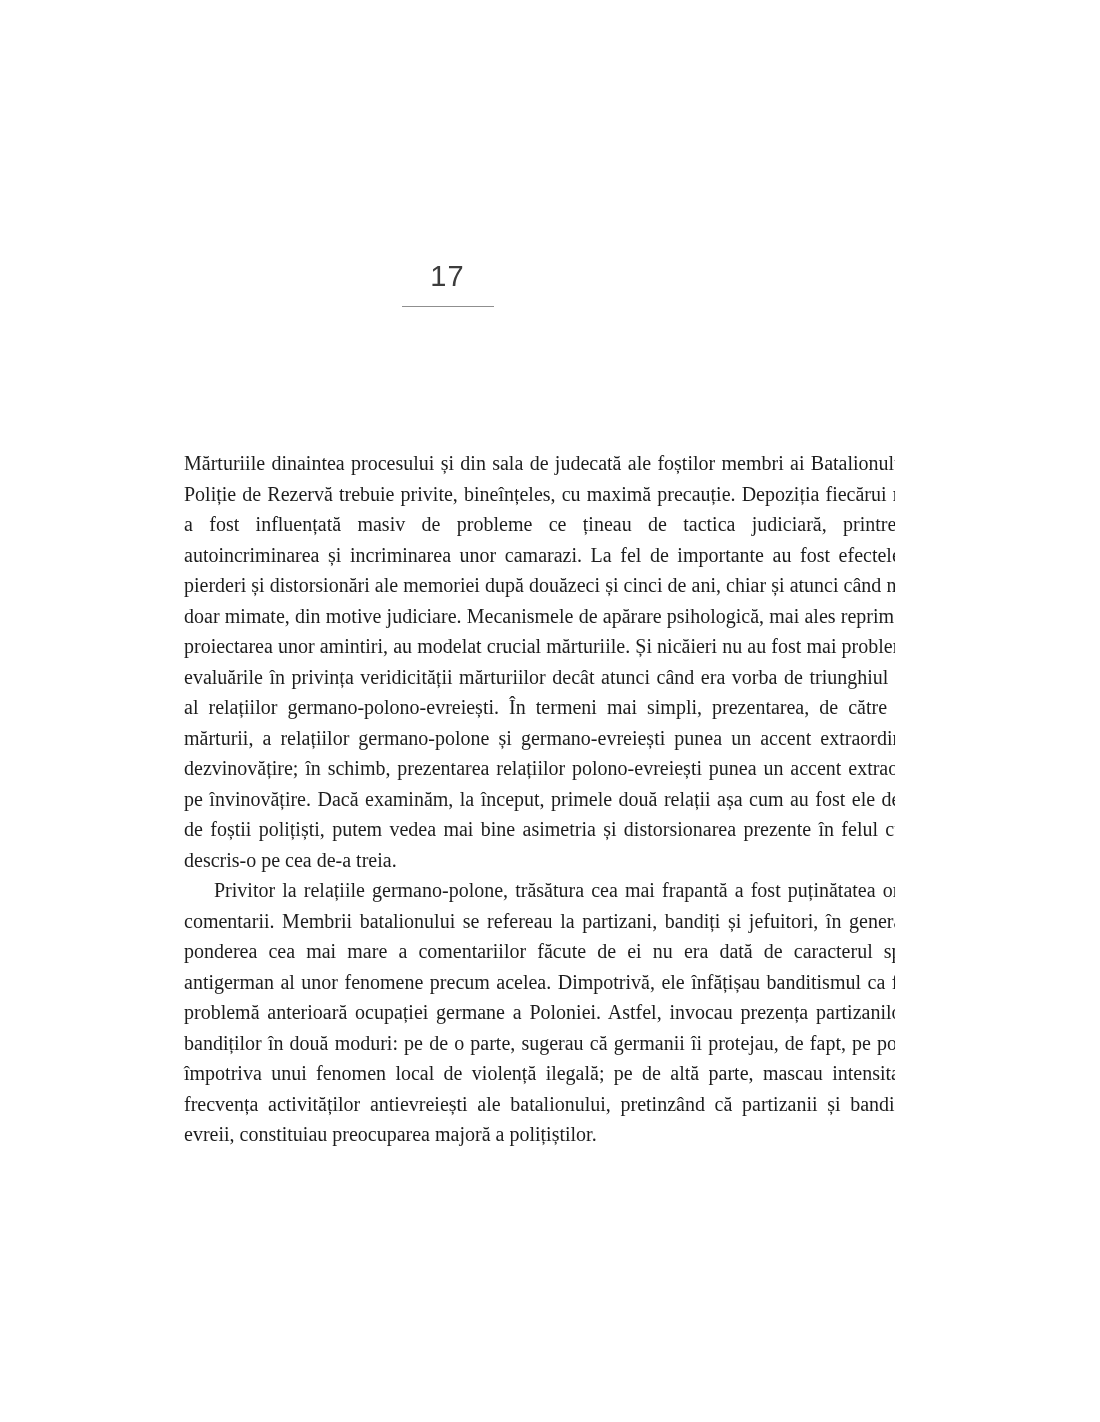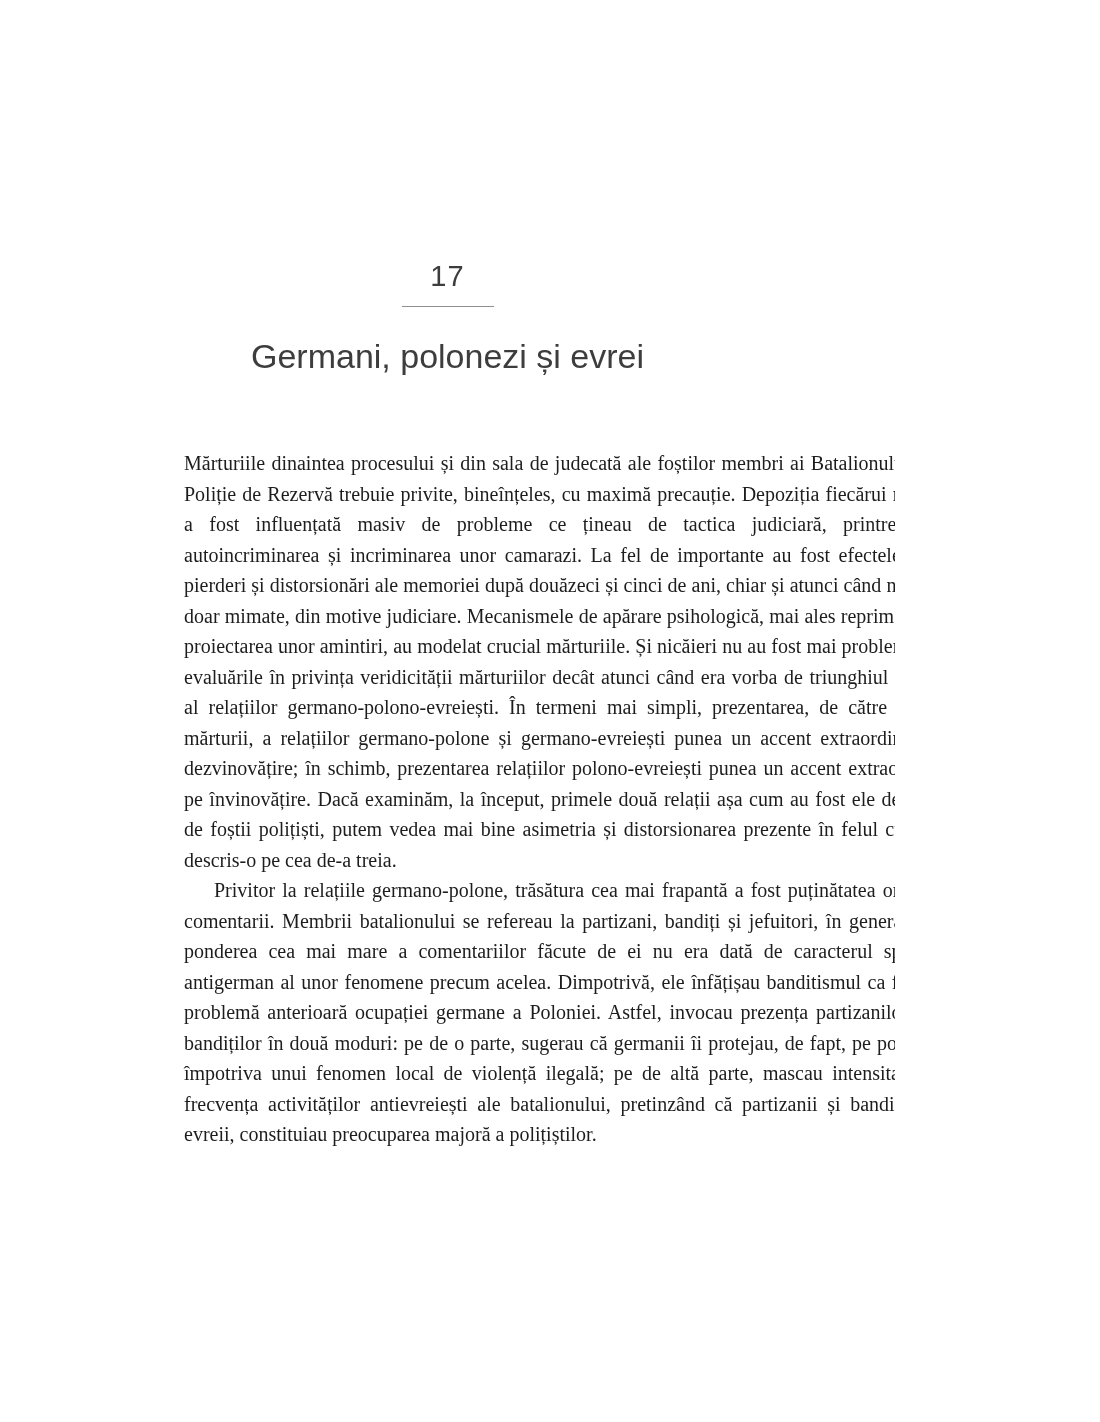--- a/index.html
+++ b/index.html
@@ -58,21 +58,20 @@
   }
 </style>
 </head>
 <body>
 
 <div class="page">
 
   <div class="chapter-head">
     <div class="chapter-number">17</div>
     <div class="chapter-divider"></div>
-    <h1 class="chapter-title">Germani, polonezi și evrei</h1>
   </div>
 
   <div class="body-text">
     <p class="para">Mărturiile dinaintea procesului și din sala de judecată ale foștilor membri ai Batalionului 101 Poliție de Rezervă trebuie privite, bineînțeles, cu maximă precauție. Depoziția fiecărui martor a fost influențată masiv de probleme ce țineau de tactica judiciară, printre care autoincriminarea și incriminarea unor camarazi. La fel de importante au fost efectele unor pierderi și distorsionări ale memoriei după douăzeci și cinci de ani, chiar și atunci când nu erau doar mimate, din motive judiciare. Mecanismele de apărare psihologică, mai ales reprimarea și proiectarea unor amintiri, au modelat crucial mărturiile. Și nicăieri nu au fost mai problematice evaluările în privința veridicității mărturiilor decât atunci când era vorba de triunghiul fatidic al relațiilor germano-polono-evreiești. În termeni mai simpli, prezentarea, de către aceste mărturii, a relațiilor germano-polone și germano-evreiești punea un accent extraordinar pe dezvinovățire; în schimb, prezentarea relațiilor polono-evreiești punea un accent extraordinar pe învinovățire. Dacă examinăm, la început, primele două relații așa cum au fost ele descrise de foștii polițiști, putem vedea mai bine asimetria și distorsionarea prezente în felul cum au descris-o pe cea de-a treia.</p>
     <p class="para indent">Privitor la relațiile germano-polone, trăsătura cea mai frapantă a fost puținătatea oricăror comentarii. Membrii batalionului se refereau la partizani, bandiți și jefuitori, în general, dar ponderea cea mai mare a comentariilor făcute de ei nu era dată de caracterul specific antigerman al unor fenomene precum acelea. Dimpotrivă, ele înfățișau banditismul ca fiind o problemă anterioară ocupației germane a Poloniei. Astfel, invocau prezența partizanilor și a bandiților în două moduri: pe de o parte, sugerau că germanii îi protejau, de fapt, pe polonezi împotriva unui fenomen local de violență ilegală; pe de altă parte, mascau intensitatea și frecvența activităților antievreiești ale batalionului, pretinzând că partizanii și bandiții, nu evreii, constituiau preocuparea majoră a polițiștilor.</p>
   </div>
 
 </div>
 
 </body></html>

